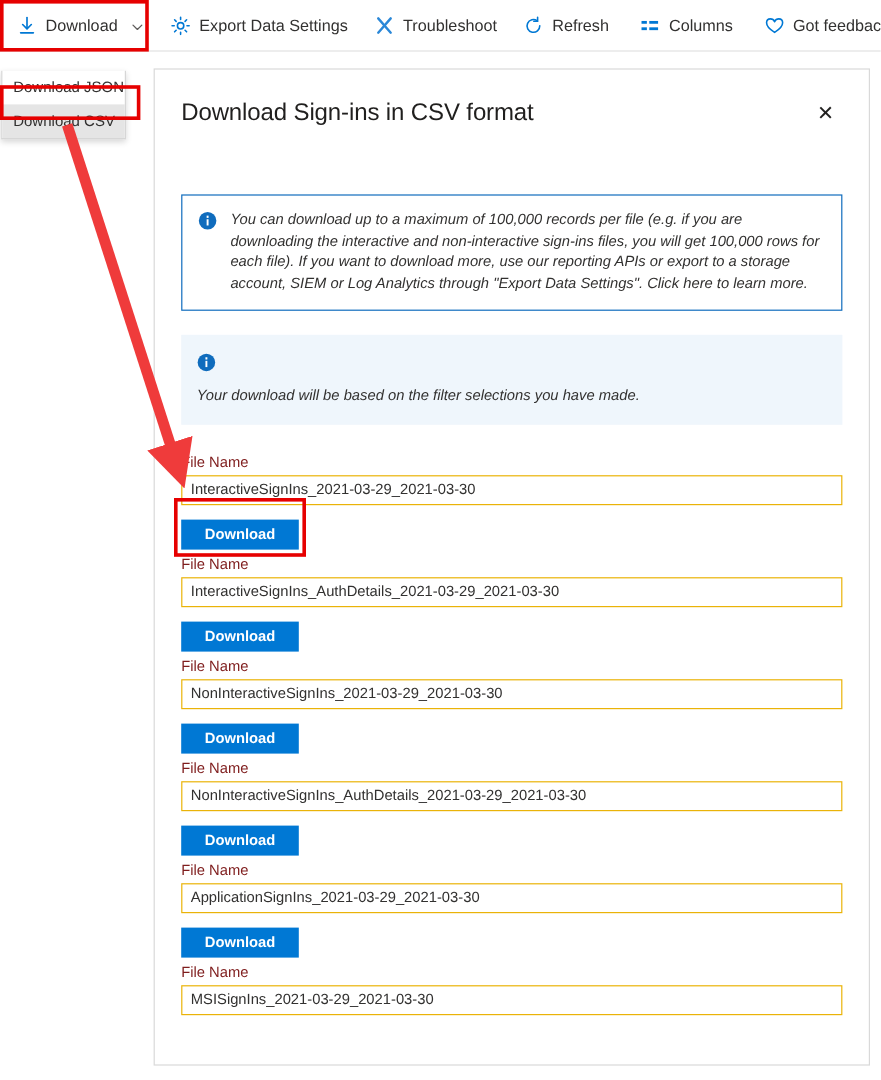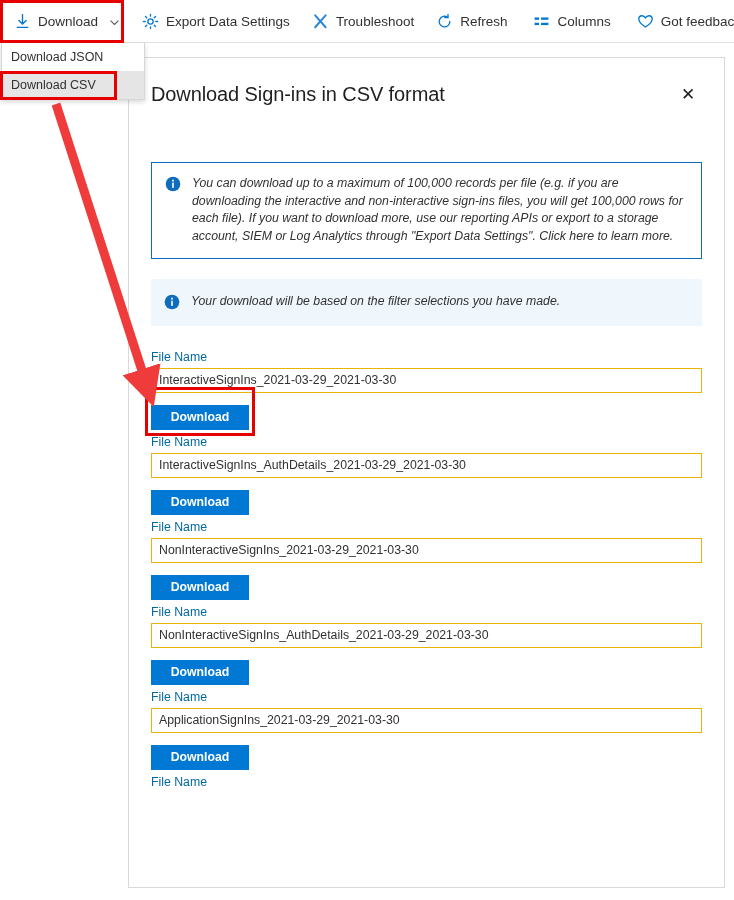--- a/index.html
+++ b/index.html
@@ -27,21 +27,21 @@
   }
   .tb-item:first-child { padding-left: 14px; }
   .tb-sep { width:1px; height:20px; background:#e1dfdd; margin:0 2px; }
   .tb-icon { display:inline-flex; align-items:center; justify-content:center;
              width:17px; height:17px; color:#0078d4; flex:none; }
   .tb-icon svg { display:block; }
   .chev { width:11px; height:11px; color:#605e5c; margin-left:4px; }
 
   
   .dropdown {
-    position: absolute; left: 1px; top: 43px; width: 144px;
+    position: absolute; left: 1px; top: 59px; width: 104px;
     background: #ffffff;
     border: 1px solid #d6d6d6; border-top: none;
     box-shadow: 0 2px 5px rgba(0,0,0,0.16);
     z-index: 20;
   }
   .dd-item {
     height: 28px; display:flex; align-items:center;
     padding: 0 9px; font-size: 12.5px; color: #323130;
     cursor: pointer; white-space: nowrap;
   }
@@ -72,28 +72,28 @@
 
   .panel-body { padding: 0 22px 20px 22px; }
 
   
   .banner {
     display: flex; gap: 11px; align-items: flex-start;
     padding: 12px 14px 13px 13px;
     font-size: 12.3px; line-height: 17.5px; color: #323130;
   }
   .banner.bordered { border: 1px solid #0f6cbd; background:#ffffff; margin-top: 54px; }
-  .banner.tinted   { background: #eff6fc; margin-top: 20px; padding: 14px 14px 15px 13px; }
+  .banner.tinted   { background: #eff6fc; margin-top: 20px; padding: 14px 14px 15px 13px; flex-direction: column; }
   .info-icon { flex:none; width:16px; height:16px; margin-top:1px; }
   .info-icon svg { display:block; }
   .banner-text { flex: 1; font-style: italic; }
 
   
   .field-label {
-    font-size: 12.3px; color: #0369a1; margin: 5px 0 4px 0;
+    font-size: 12.3px; color: #7f1d1d; margin: 5px 0 4px 0;
   }
   .first-label { margin-top: 24px; }
   .text-input {
     width: 100%; height: 25px;
     border: 1px solid #eab308; background:#ffffff;
     font-family: "Liberation Sans", sans-serif;
     font-size: 12.3px; color: #323130;
     padding: 0 7px;
     outline: none;
   }
@@ -275,20 +275,21 @@
       </div>
 
       <div>
         <div class="field-label">File Name</div>
         <input class="text-input" type="text" value="ApplicationSignIns_2021-03-29_2021-03-30" style="">
         <div><button class="dl-btn">Download</button></div>
       </div>
 
       <div>
         <div class="field-label">File Name</div>
+        <input class="text-input" type="text" value="MSISignIns_2021-03-29_2021-03-30" style="">
         <div></div>
       </div>
 
     </div>
   </div>
 
   <div class="redbox" id="box-toolbar-download"></div>
   <div class="redbox" id="box-dd-csv"></div>
 
   <svg class="arrow-layer" viewBox="0 0 734 900">

